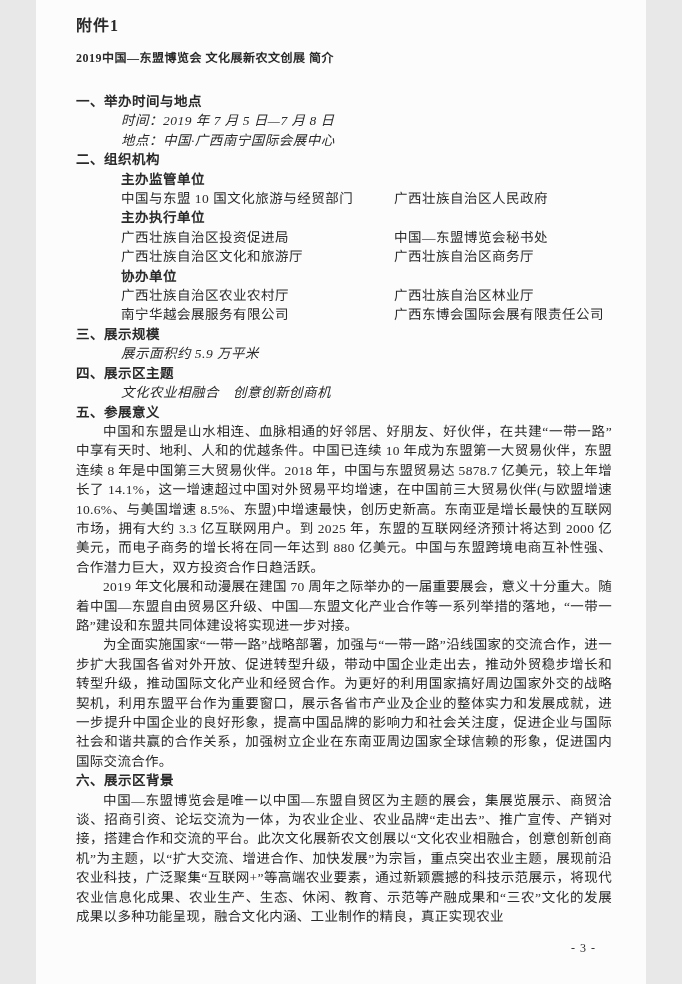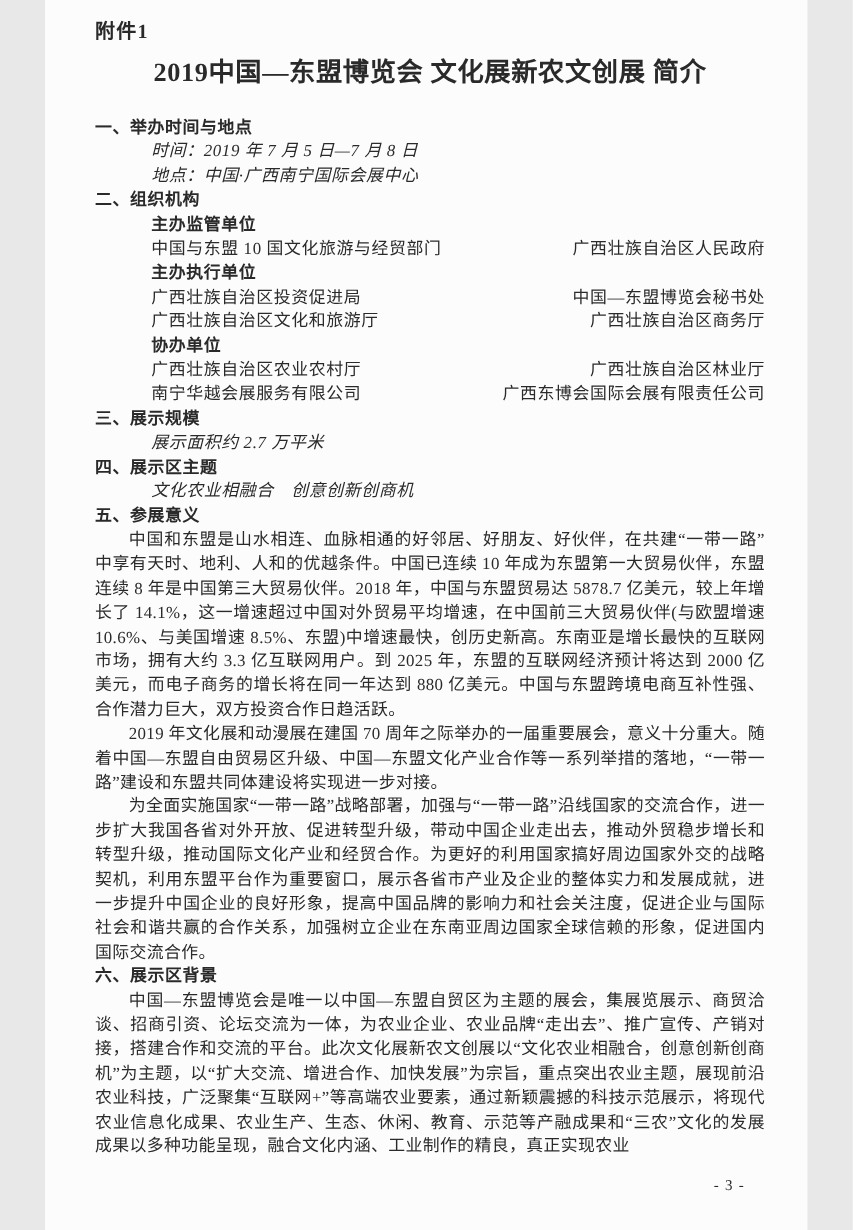--- a/index.html
+++ b/index.html
@@ -22,23 +22,23 @@
     overflow: hidden;
   }
   .attachment {
     font-weight: 700;
     font-size: 16px;
     line-height: 24px;
     letter-spacing: 1px;
   }
   .doc-title {
     margin: 6px 0 0 0;
-    text-align: center;
+    text-align: left;
     font-weight: 700;
-    font-size: 21px;
+    font-size: 12px;
     line-height: 28px;
     letter-spacing: 0.5px;
   }
   .content {
     margin-top: 20px;
   }
   .sec-heading {
     font-weight: 700;
     letter-spacing: 0.5px;
   }
@@ -55,21 +55,20 @@
   .org-row {
     padding-left: 45px;
     display: flex;
     letter-spacing: 0.5px;
   }
   .org-left {
     flex: 0 0 273px;
   }
   .org-right {
     flex: 1;
-    text-align: right;
   }
   .para {
     margin: 0;
     text-indent: 2em;
     text-align: justify;
     letter-spacing: 0.3px;
   }
   .page-number {
     position: absolute;
     right: 50px;
@@ -121,21 +120,21 @@
       </div>
 
       <div class="org-row">
         <span class="org-left">南宁华越会展服务有限公司</span>
         <span class="org-right">广西东博会国际会展有限责任公司</span>
       </div>
     </div>
 
     <div>
       <div class="sec-heading">三、展示规模</div>
-      <div class="sub-line">展示面积约 2.7 万平米</div>
+      <div class="sub-line">展示面积约 5.9 万平米</div>
     </div>
 
     <div>
       <div class="sec-heading">四、展示区主题</div>
       <div class="sub-line">文化农业相融合　创意创新创商机</div>
     </div>
 
     <div>
       <div class="sec-heading">五、参展意义</div>
       <p class="para">中国和东盟是山水相连、血脉相通的好邻居、好朋友、好伙伴，在共建“一带一路”中享有天时、地利、人和的优越条件。中国已连续 10 年成为东盟第一大贸易伙伴，东盟连续 8 年是中国第三大贸易伙伴。2018 年，中国与东盟贸易达 5878.7 亿美元，较上年增长了 14.1%，这一增速超过中国对外贸易平均增速，在中国前三大贸易伙伴(与欧盟增速 10.6%、与美国增速 8.5%、东盟)中增速最快，创历史新高。东南亚是增长最快的互联网市场，拥有大约 3.3 亿互联网用户。到 2025 年，东盟的互联网经济预计将达到 2000 亿美元，而电子商务的增长将在同一年达到 880 亿美元。中国与东盟跨境电商互补性强、合作潜力巨大，双方投资合作日趋活跃。</p>

